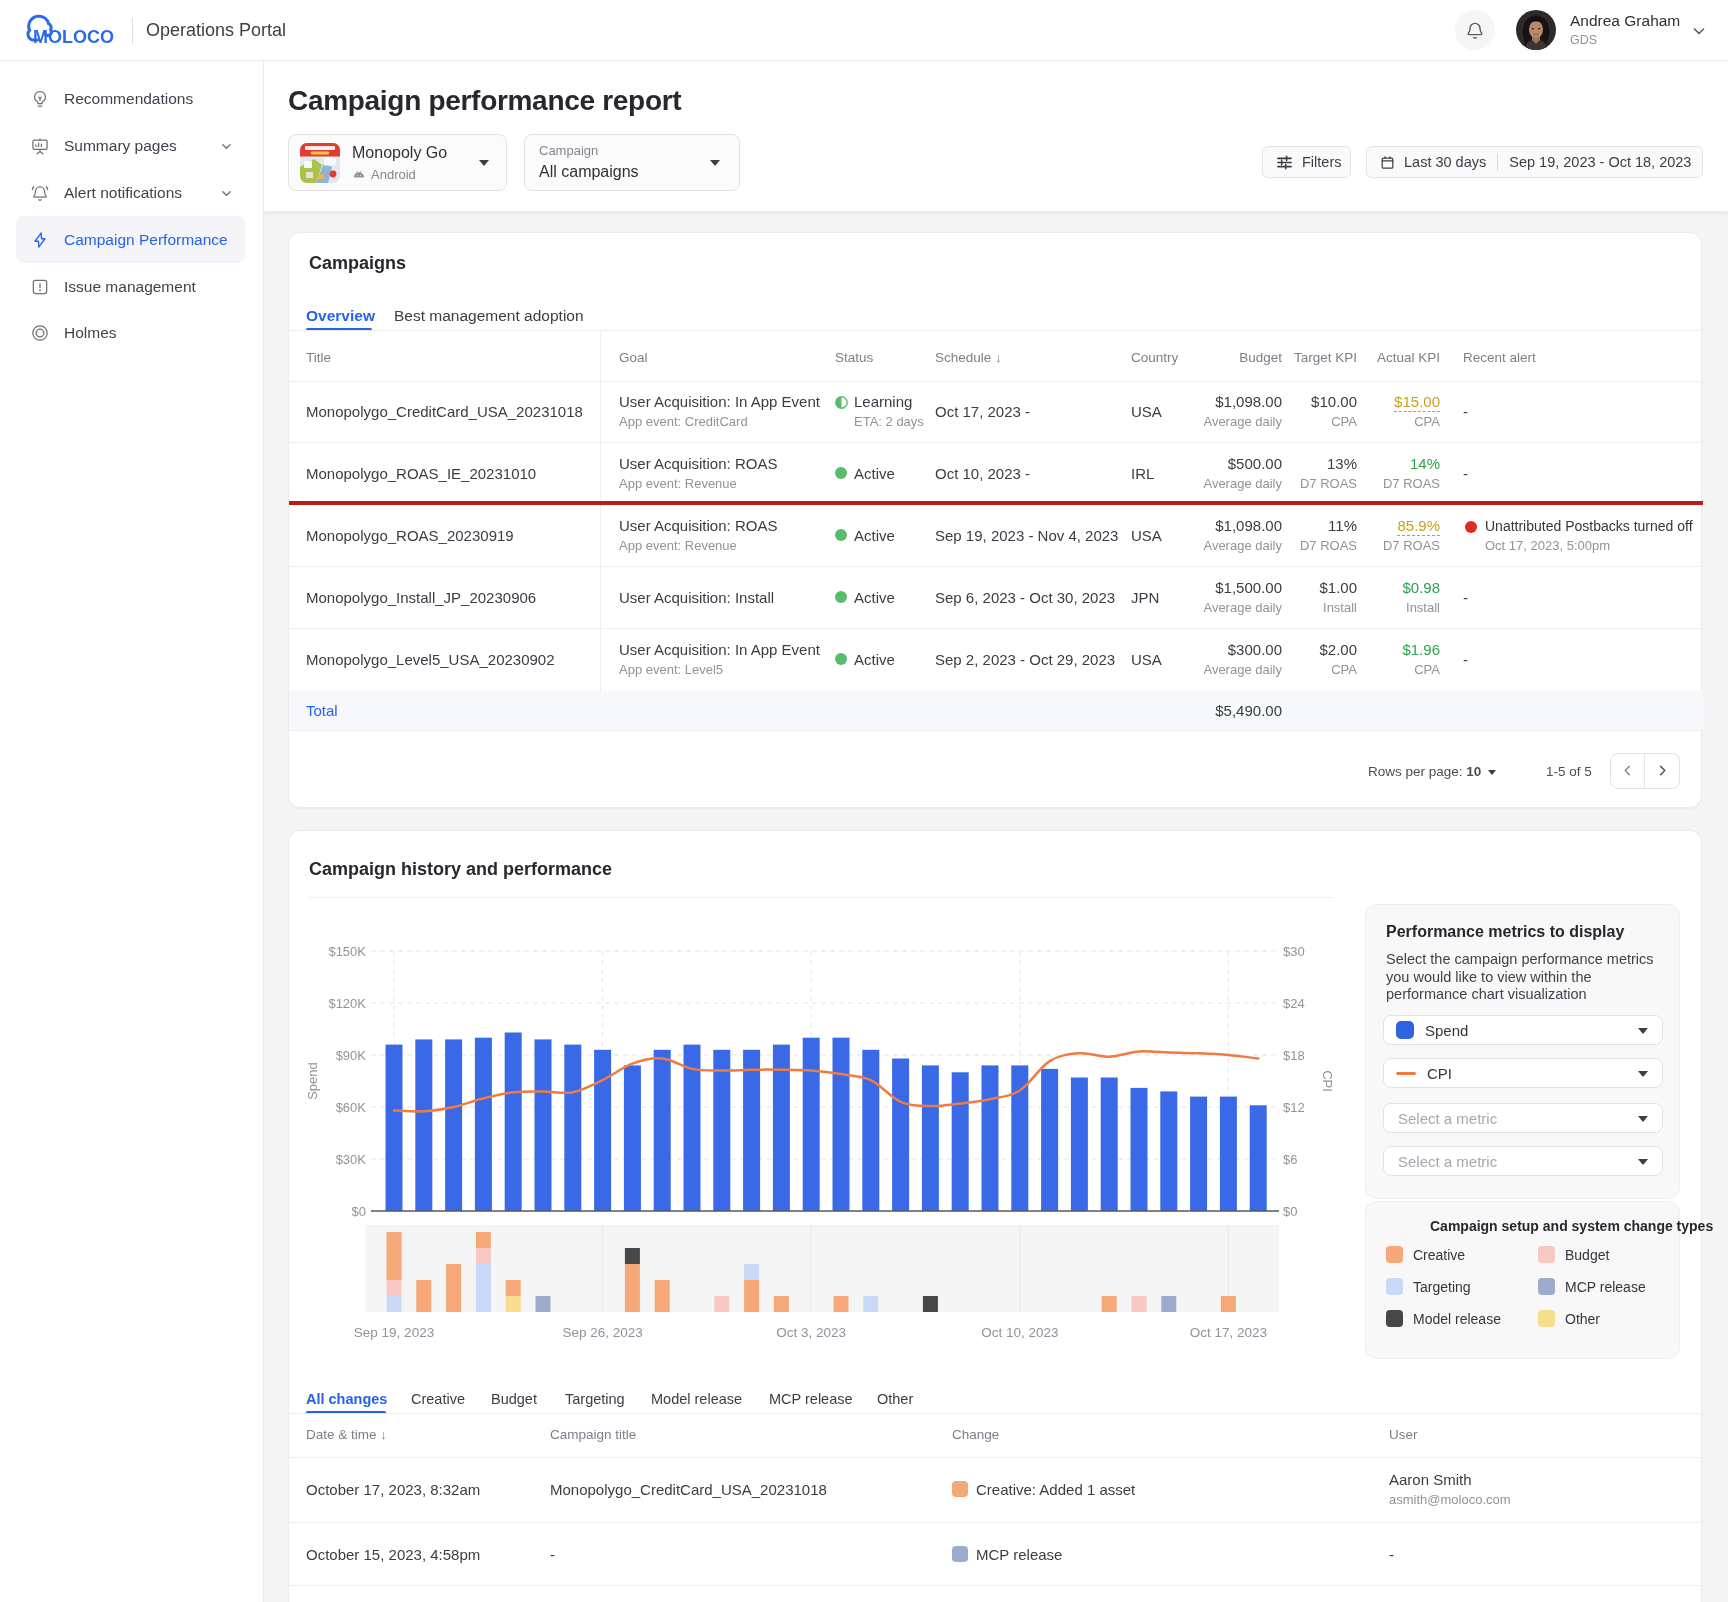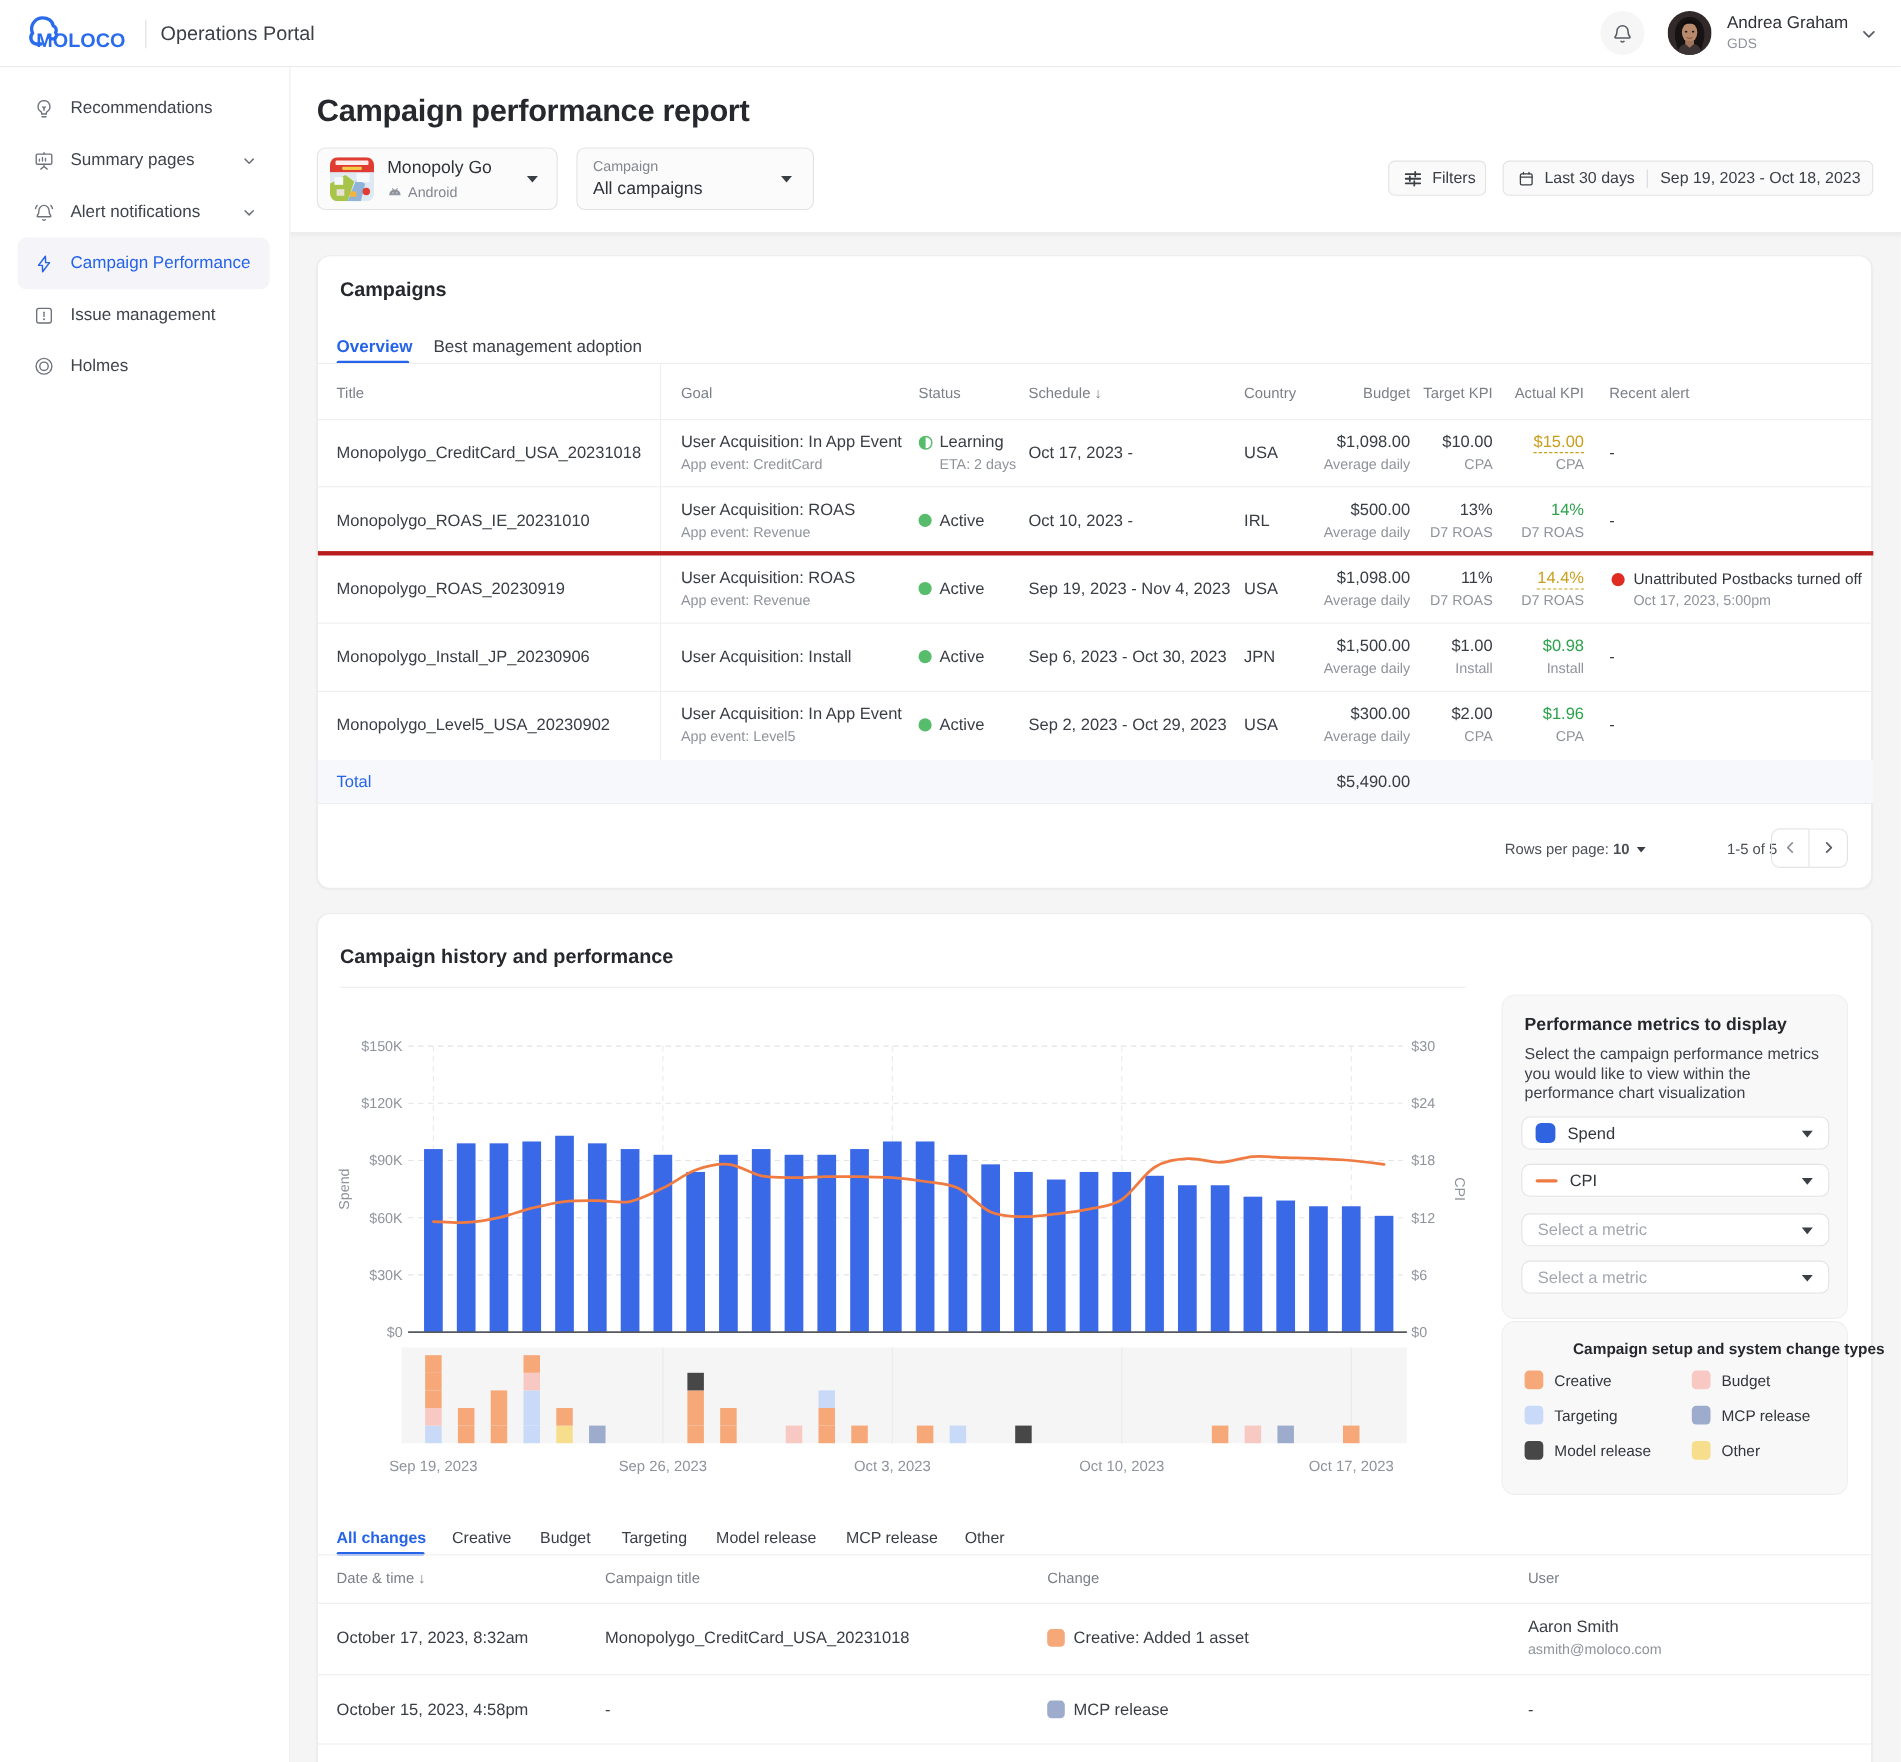--- a/index.html
+++ b/index.html
@@ -219,21 +219,21 @@
           <span class="abs td-main" style="left:330px;top:12px;">User Acquisition: ROAS</span>
           <span class="abs td-sub" style="left:330px;top:33px;">App event: Revenue</span>
           <span class="dot abs" style="left:546px;top:24px;background:#57BD6C;"></span>
           <span class="abs td-main" style="left:565px;top:22px;">Active</span>
           <span class="abs td-main" style="left:646px;top:22px;">Sep 19, 2023 - Nov 4, 2023</span>
           <span class="abs td-main" style="left:842px;top:22px;">USA</span>
           <span class="abs td-main" style="right:421px;top:12px;">$1,098.00</span>
           <span class="abs td-sub" style="right:421px;top:33px;">Average daily</span>
           <span class="abs td-main" style="right:346px;top:12px;">11%</span>
           <span class="abs td-sub" style="right:346px;top:33px;">D7 ROAS</span>
-          <span class="abs" style="right:263px;top:12px;font-size:15px;color:#C99F1E;border-bottom:1.5px dashed #C99F1E;padding-bottom:1px;">14.4%</span>
+          <span class="abs" style="right:263px;top:12px;font-size:15px;color:#C99F1E;border-bottom:1.5px dashed #C99F1E;padding-bottom:1px;">85.9%</span>
           <span class="abs td-sub" style="right:263px;top:33px;">D7 ROAS</span>
           <span class="dot abs" style="left:1176px;top:16px;background:#E02B20;"></span>
           <span class="abs" style="left:1196px;top:13px;font-size:14px;color:#33363C;">Unattributed Postbacks turned off</span>
           <span class="abs td-sub" style="left:1196px;top:33px;">Oct 17, 2023, 5:00pm</span>
         </div>
 
         <div class="abs" style="top:186px;width:1414px;height:62px;border-bottom:1px solid #EEEEF0;">
           <span class="abs td-main" style="left:17px;top:22px;">Monopolygo_Install_JP_20230906</span>
           <span class="abs td-main" style="left:330px;top:22px;">User Acquisition: Install</span>
           <span class="dot abs" style="left:546px;top:24px;background:#57BD6C;"></span>
@@ -268,21 +268,21 @@
       </div>
 
       <div class="abs" style="left:0;top:458px;width:1414px;height:39px;background:#F7F8FB;border-radius:0;">
         <span class="abs" style="left:17px;top:11px;font-size:15px;color:#2563E8;">Total</span>
         <span class="abs td-main" style="right:421px;top:11px;font-weight:400;">$5,490.00</span>
       </div>
       <div class="rborder" style="top:497px;"></div>
 
       <div class="abs" style="left:1079px;top:531px;font-size:13.5px;color:#4A4E55;">Rows per page: <b style="font-weight:700;">10</b></div>
       <div class="caret abs" style="left:1199px;top:537px;border-top-width:5px;border-left-width:4.5px;border-right-width:4.5px;"></div>
-      <div class="abs" style="left:1257px;top:531px;font-size:13.5px;color:#4A4E55;margin-left:24px;">1-5 of 5</div>
+      <div class="abs" style="left:1257px;top:531px;font-size:13.5px;color:#4A4E55;">1-5 of 5</div>
       <div class="abs" style="left:1321px;top:520px;width:35px;height:36px;border:1px solid #E3E3E6;border-radius:8px 0 0 8px;"></div>
       <div class="abs" style="left:1356px;top:520px;width:35px;height:36px;border:1px solid #E3E3E6;border-left:none;border-radius:0 8px 8px 0;"></div>
       <svg class="abs" style="left:1332px;top:531px;" width="13" height="13" viewBox="0 0 14 14" fill="none" stroke="#8F939B" stroke-width="1.7" stroke-linecap="round" stroke-linejoin="round">
           <path d="M9 2.5 L4.5 7 L9 11.5"></path>
         </svg>
       <svg class="abs" style="left:1367px;top:531px;" width="13" height="13" viewBox="0 0 14 14" fill="none" stroke="#585C64" stroke-width="1.7" stroke-linecap="round" stroke-linejoin="round">
           <path d="M5 2.5 L9.5 7 L5 11.5"></path>
         </svg>
     </div>
     <div class="card" id="card2">

